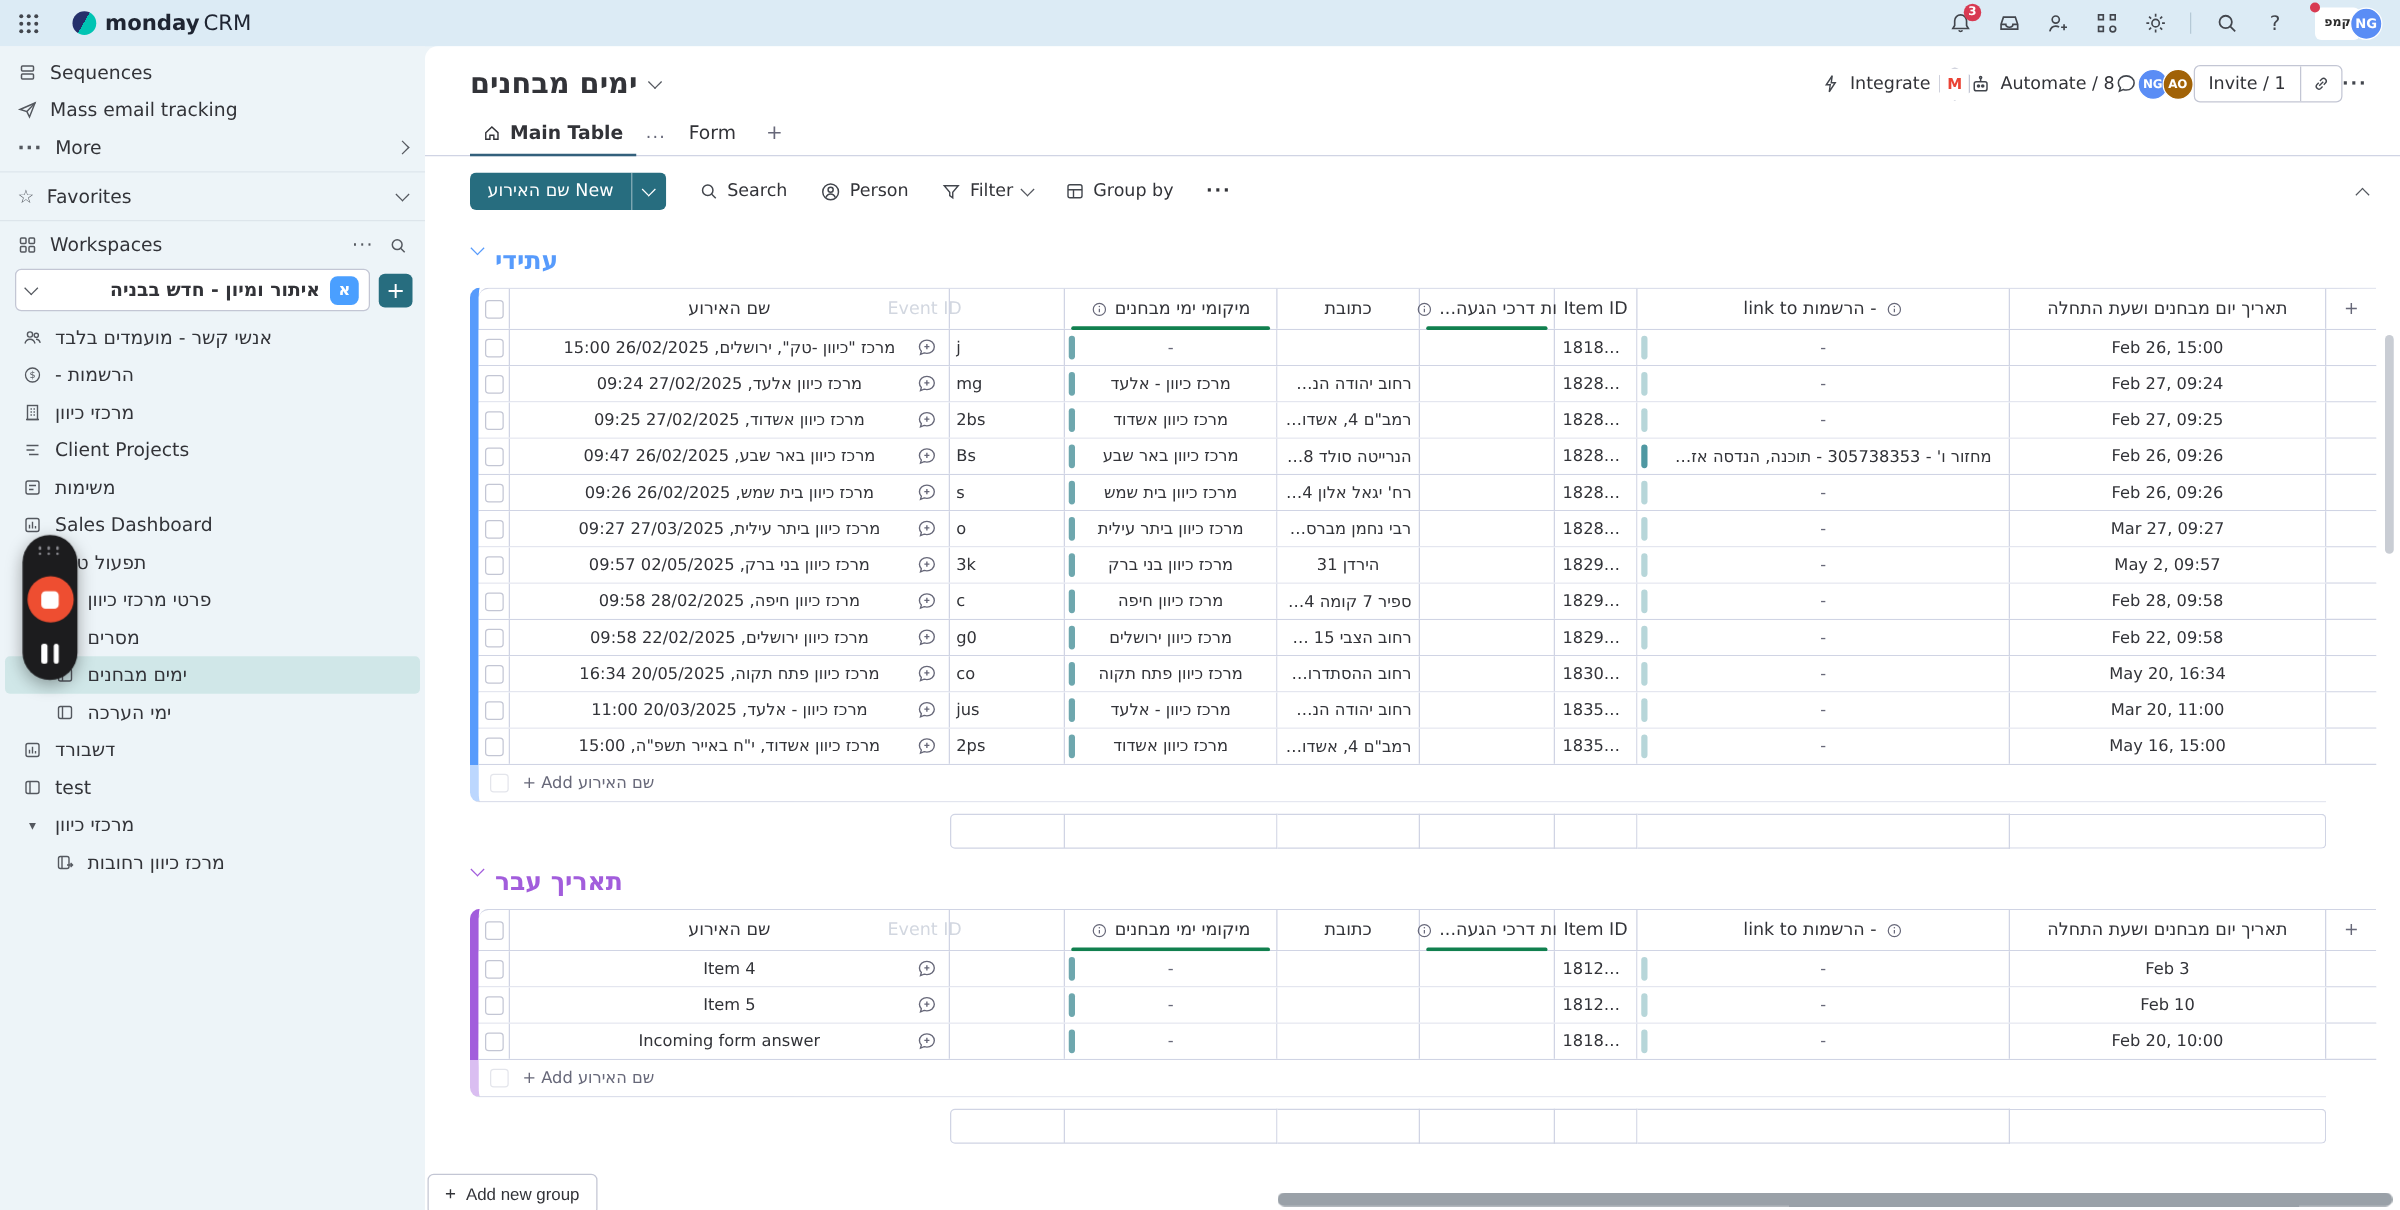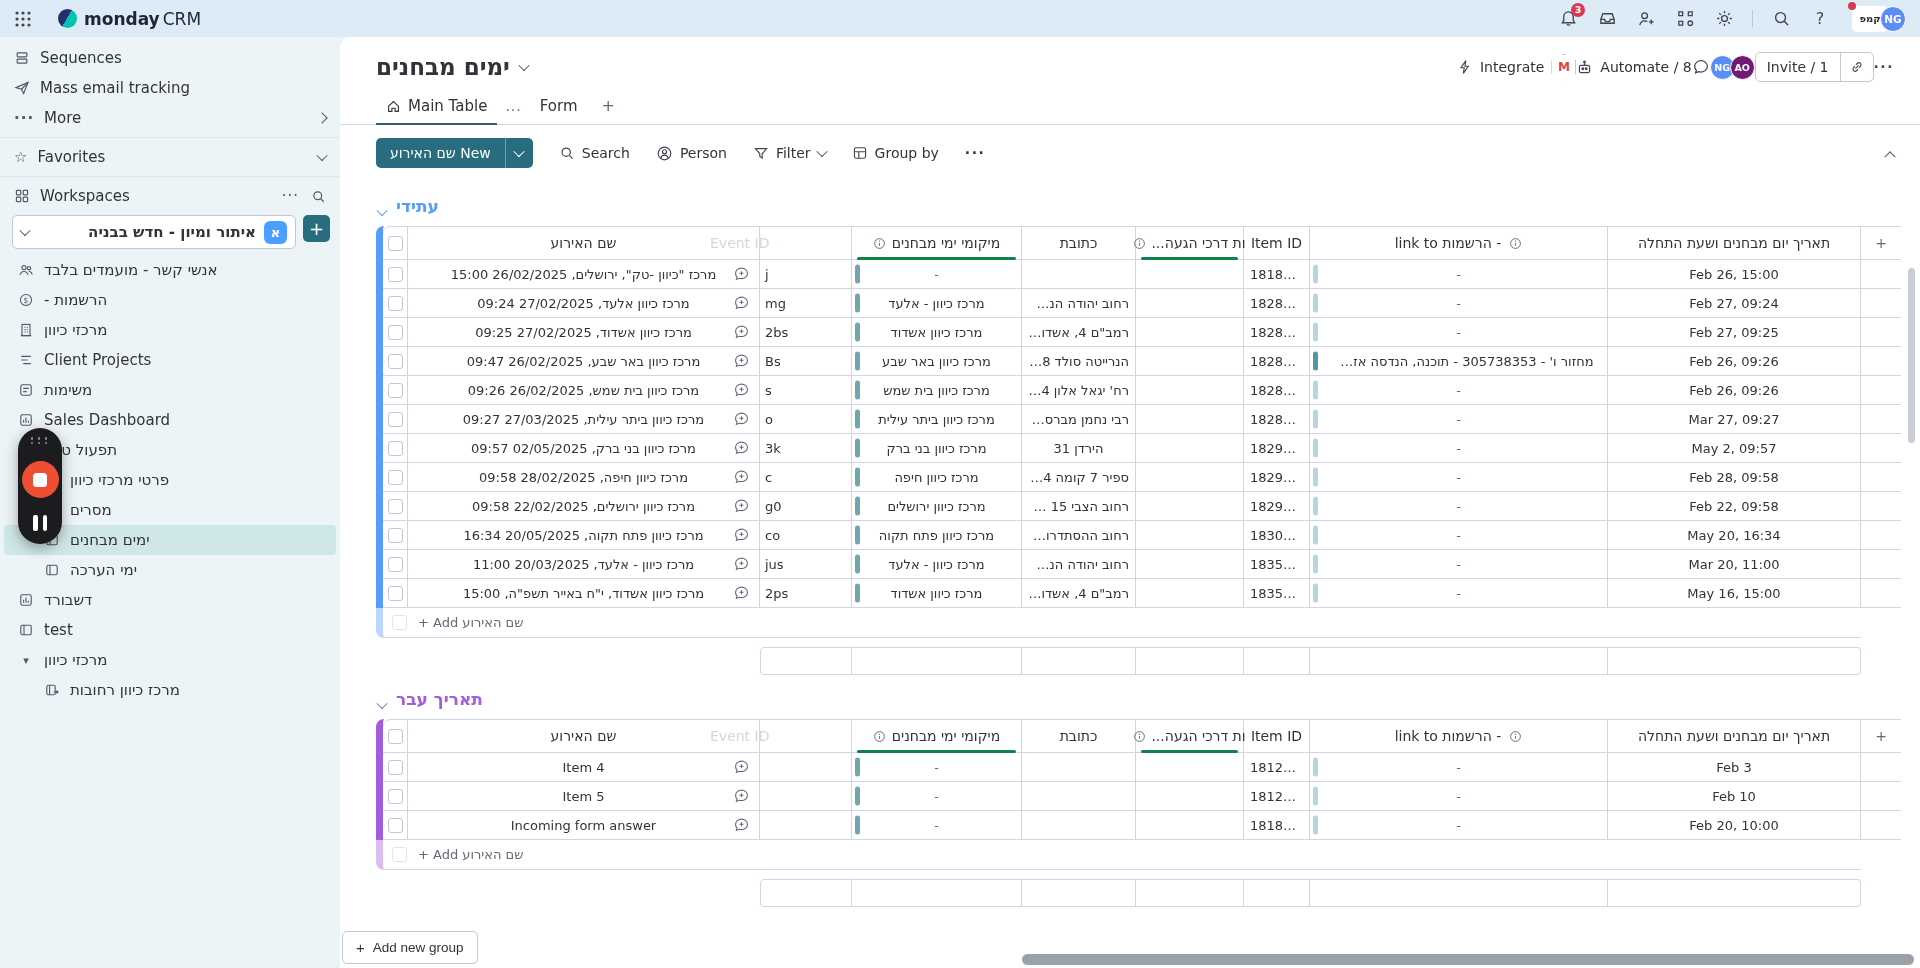--- a/index.html
+++ b/index.html
@@ -28,21 +28,21 @@
   .profile{display:flex;align-items:flex-start;position:relative;margin-left:4px}
   .org-chip{width:36px;height:26px;background:#fff;border-radius:5px;display:flex;align-items:center;justify-content:center;font-size:10px;font-weight:700;color:#2b2b2b}
   .reddot{position:absolute;left:-4px;top:-4px;width:8px;height:8px;border-radius:50%;background:#d83a52}
   .avatar{width:26px;height:26px;border-radius:50%;background:#5a8df5;color:#fff;font-size:10.5px;font-weight:700;display:flex;align-items:center;justify-content:center;border:1.5px solid #fff;margin-left:-8px}
   
   .shell{display:flex;height:931px}
   .sidebar{width:340px;background:var(--side);padding-top:6px;flex:none;position:relative}
   .sb-row{height:30px;display:flex;align-items:center;gap:10px;padding:0 14px;font-size:15px;cursor:pointer}
   .sb-row .rt{margin-left:auto;display:flex;align-items:center;gap:12px}
   .sb-sep{border-bottom:1px solid #dde5eb;margin:4px 0}
-  .ws-selector{margin:4px 10px 6px 12px;display:flex;gap:7px}
+  .ws-selector{margin:4px 10px 6px 12px;display:flex;align-items:center;gap:7px}
   .ws-box{flex:1;height:34px;background:#fff;border:1px solid #c3c6d4;border-radius:5px;display:flex;align-items:center;padding:0 8px;gap:8px;cursor:pointer}
   .ws-name{flex:1;text-align:right;font-weight:700;font-size:15px;direction:rtl;white-space:nowrap;overflow:hidden}
   .ws-avatar{width:23px;height:23px;border-radius:6px;background:#4a9fff;color:#fff;font-weight:700;font-size:13px;display:flex;align-items:center;justify-content:center}
   .ws-add{width:27px;height:27px;border-radius:5px;background:var(--teal);color:#fff;font-size:18px;display:flex;align-items:center;justify-content:center;cursor:pointer;flex:none}
   .sb-item{height:30px;display:flex;align-items:center;gap:10px;padding:0 14px;font-size:15px;cursor:pointer;border-radius:4px;margin:0 4px}
   .sb-item.ind{padding-left:40px}
   .sb-item.sel{background:var(--sel)}
   .sb-label{white-space:nowrap;overflow:hidden;text-overflow:ellipsis}
   .caret{font-size:11px;color:#54585f;width:16px;text-align:center}
   
@@ -51,34 +51,34 @@
   .board-title{font-size:23px;font-weight:700;direction:rtl}
   .bh-right{margin-left:auto;display:flex;align-items:center;font-size:14px;color:var(--txt)}
   .bh-item{display:flex;align-items:center;gap:7px;cursor:pointer}
   .hex{width:25px;height:27px;background:#fff;border:1px solid #c3c6d4;clip-path:polygon(50% 0,100% 25%,100% 75%,50% 100%,0 75%,0 25%);display:flex;align-items:center;justify-content:center;font-weight:700;color:#ea4335;font-size:12px}
   .mini-av{width:25px;height:25px;border-radius:50%;color:#fff;font-size:9.5px;font-weight:700;display:flex;align-items:center;justify-content:center;border:1.5px solid #fff}
   .invite-btn{display:flex;align-items:center;border:1px solid #c3c6d4;border-radius:5px;overflow:hidden;cursor:pointer}
   .invite-btn .seg{padding:6px 11px;font-size:14px}
   .invite-btn .seg2{border-left:1px solid #c3c6d4;padding:6px 8px;display:flex;align-items:center}
   .tabsbar{display:flex;align-items:flex-end;gap:4px;padding:4px 26px 0 36px;border-bottom:1px solid var(--border)}
   .tab{display:flex;align-items:center;gap:7px;padding:7px 10px 9px;font-size:15px;color:var(--txt);cursor:pointer;position:relative}
-  .tab.active{font-weight:400}
+  .tab.active{font-weight:700}
   .tab.active::after{content:"";position:absolute;left:0;right:0;bottom:-1px;height:2px;background:#33607c}
   .tab-dots{color:var(--txt2);padding:0 4px 6px;cursor:pointer;letter-spacing:1px}
   .tab-plus{padding:6px 10px 9px;color:var(--txt2);cursor:pointer;font-size:16px}
   .toolbar{display:flex;align-items:center;gap:26px;padding:13px 26px 10px 36px;font-size:14px}
   .newbtn{display:flex;align-items:stretch;border-radius:5px;overflow:hidden;cursor:pointer}
   .newbtn .lbl{background:var(--teal);color:#fff;padding:7px 14px;font-size:14px}
   .newbtn .dd{background:var(--teal);border-left:1px solid rgba(255,255,255,.35);width:28px;display:flex;align-items:center;justify-content:center}
   .newbtn .dd .chev{border-color:#fff}
   .tool{display:flex;align-items:center;gap:7px;color:var(--txt);cursor:pointer}
   .tool-right{margin-left:auto;cursor:pointer}
   
   .groups{padding:4px 26px 0 36px}
-  .gtitle{display:flex;align-items:flex-end;gap:10px;font-size:17px;font-weight:700;margin:14px 0 10px 2px;direction:ltr}
+  .gtitle{display:flex;align-items:flex-start;gap:10px;font-size:20px;font-weight:700;margin:14px 0 10px 2px;direction:ltr}
   .tbl{border-left:7px solid #579bfc;border-radius:8px 0 0 0;width:fit-content}
   .trow{display:flex;height:29px;border-bottom:1px solid var(--border);background:#fff}
   .trow.thead{height:34px;border-top:1px solid var(--border);border-radius:8px 0 0 0}
   .cell{display:flex;align-items:center;justify-content:center;border-right:1px solid var(--border);height:100%;font-size:13px;color:var(--txt);position:relative;background:#fff;overflow:hidden}
   .thead .cell{font-size:14px;overflow:visible;background:transparent}
   .c-cb{width:25px;flex:none}
   .c-name{width:352px;flex:none}
   .c-eid{width:92px;flex:none;justify-content:flex-start;padding-left:5px;color:var(--txt)}
   .c-loc{width:170px;flex:none}
   .c-addr{width:114px;flex:none}
@@ -428,21 +428,21 @@
         </span>
         <span class="bh-item">
           <span class="ic">
               <svg width="18" height="18" viewBox="0 0 20 20" fill="none" stroke="#42464d" stroke-width="1.4">
                 <path d="M17 9.3c0 3.5-3.1 6.3-7 6.3-1 0-1.9-.2-2.7-.5L4 16.6l.8-3C3.7 12.5 3 11 3 9.3 3 5.8 6.1 3 10 3s7 2.8 7 6.3z"></path>
               </svg>
             </span>
         </span>
         <span class="bh-item">
           <span class="mini-av" style="background:#5a8df5">NG</span>
-          <span class="mini-av" style="background:#701a75;margin-left:-12px">AO</span>
+          <span class="mini-av" style="background:#a16207;margin-left:-12px">AO</span>
         </span>
         <span class="invite-btn">
           <span class="seg">Invite / 1</span>
           <span class="seg2">
               <svg width="16" height="16" viewBox="0 0 20 20" fill="none" stroke="#42464d" stroke-width="1.4">
                 <path d="M8 12l4-4"></path>
                 <path d="M7.5 9 5.6 10.9a2.7 2.7 0 0 0 3.8 3.8l1.9-1.9"></path>
                 <path d="M12.5 11l1.9-1.9a2.7 2.7 0 0 0-3.8-3.8L8.7 7.2"></path>
               </svg>
             </span>

